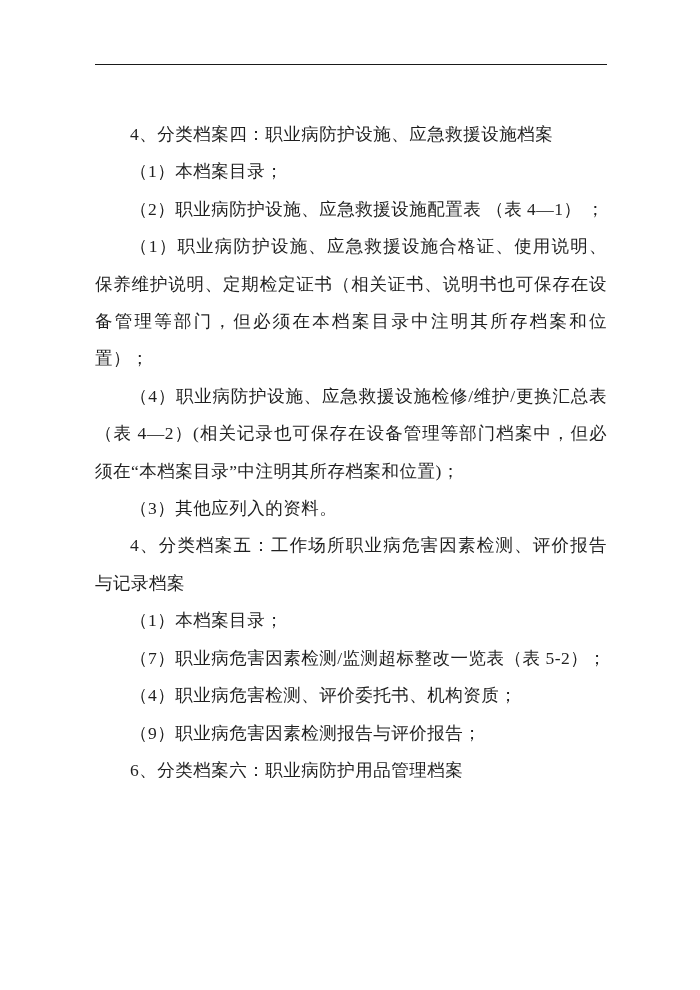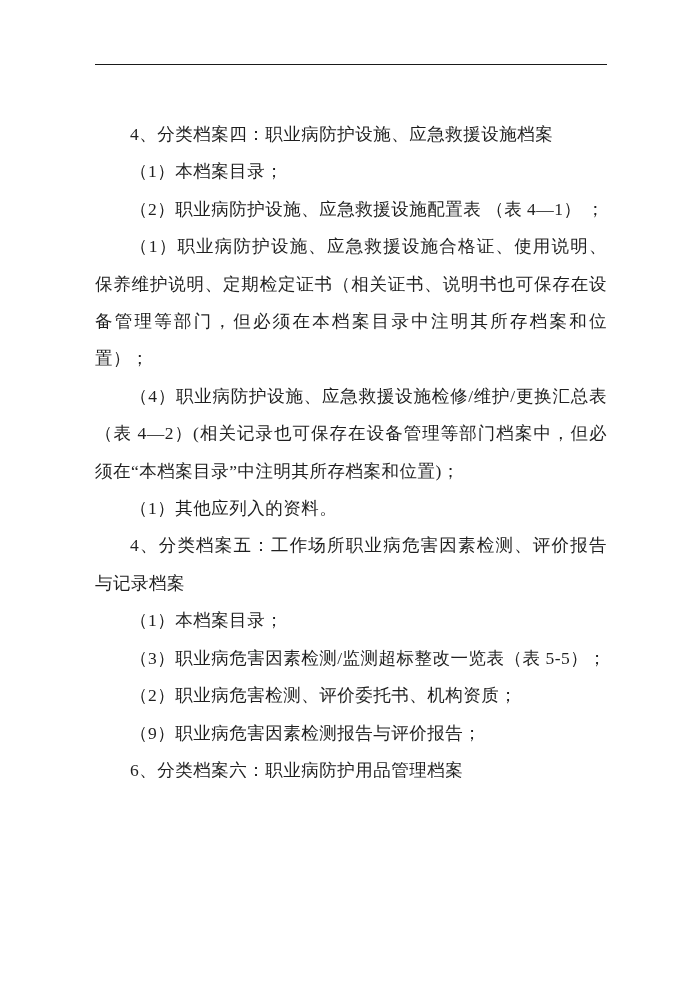--- a/index.html
+++ b/index.html
@@ -43,21 +43,21 @@
 <body>
 
 <div class="page">
   <div class="header-rule"></div>
   <div class="content-area">
     <p>4、分类档案四：职业病防护设施、应急救援设施档案</p>
     <p>（1）本档案目录；</p>
     <p>（2）职业病防护设施、应急救援设施配置表 （表 4—1） ；</p>
     <p>（1）职业病防护设施、应急救援设施合格证、使用说明、保养维护说明、定期检定证书（相关证书、说明书也可保存在设备管理等部门，但必须在本档案目录中注明其所存档案和位置）；</p>
     <p>（4）职业病防护设施、应急救援设施检修/维护/更换汇总表（表 4—2）(相关记录也可保存在设备管理等部门档案中，但必须在“本档案目录”中注明其所存档案和位置)；</p>
-    <p>（1）其他应列入的资料。</p>
+    <p>（3）其他应列入的资料。</p>
     <p>4、分类档案五：工作场所职业病危害因素检测、评价报告与记录档案</p>
     <p>（1）本档案目录；</p>
-    <p>（3）职业病危害因素检测/监测超标整改一览表（表 5-5）；</p>
-    <p>（2）职业病危害检测、评价委托书、机构资质；</p>
+    <p>（7）职业病危害因素检测/监测超标整改一览表（表 5-2）；</p>
+    <p>（4）职业病危害检测、评价委托书、机构资质；</p>
     <p>（9）职业病危害因素检测报告与评价报告；</p>
     <p>6、分类档案六：职业病防护用品管理档案</p>
   </div>
 </div>
 
 </body></html>

